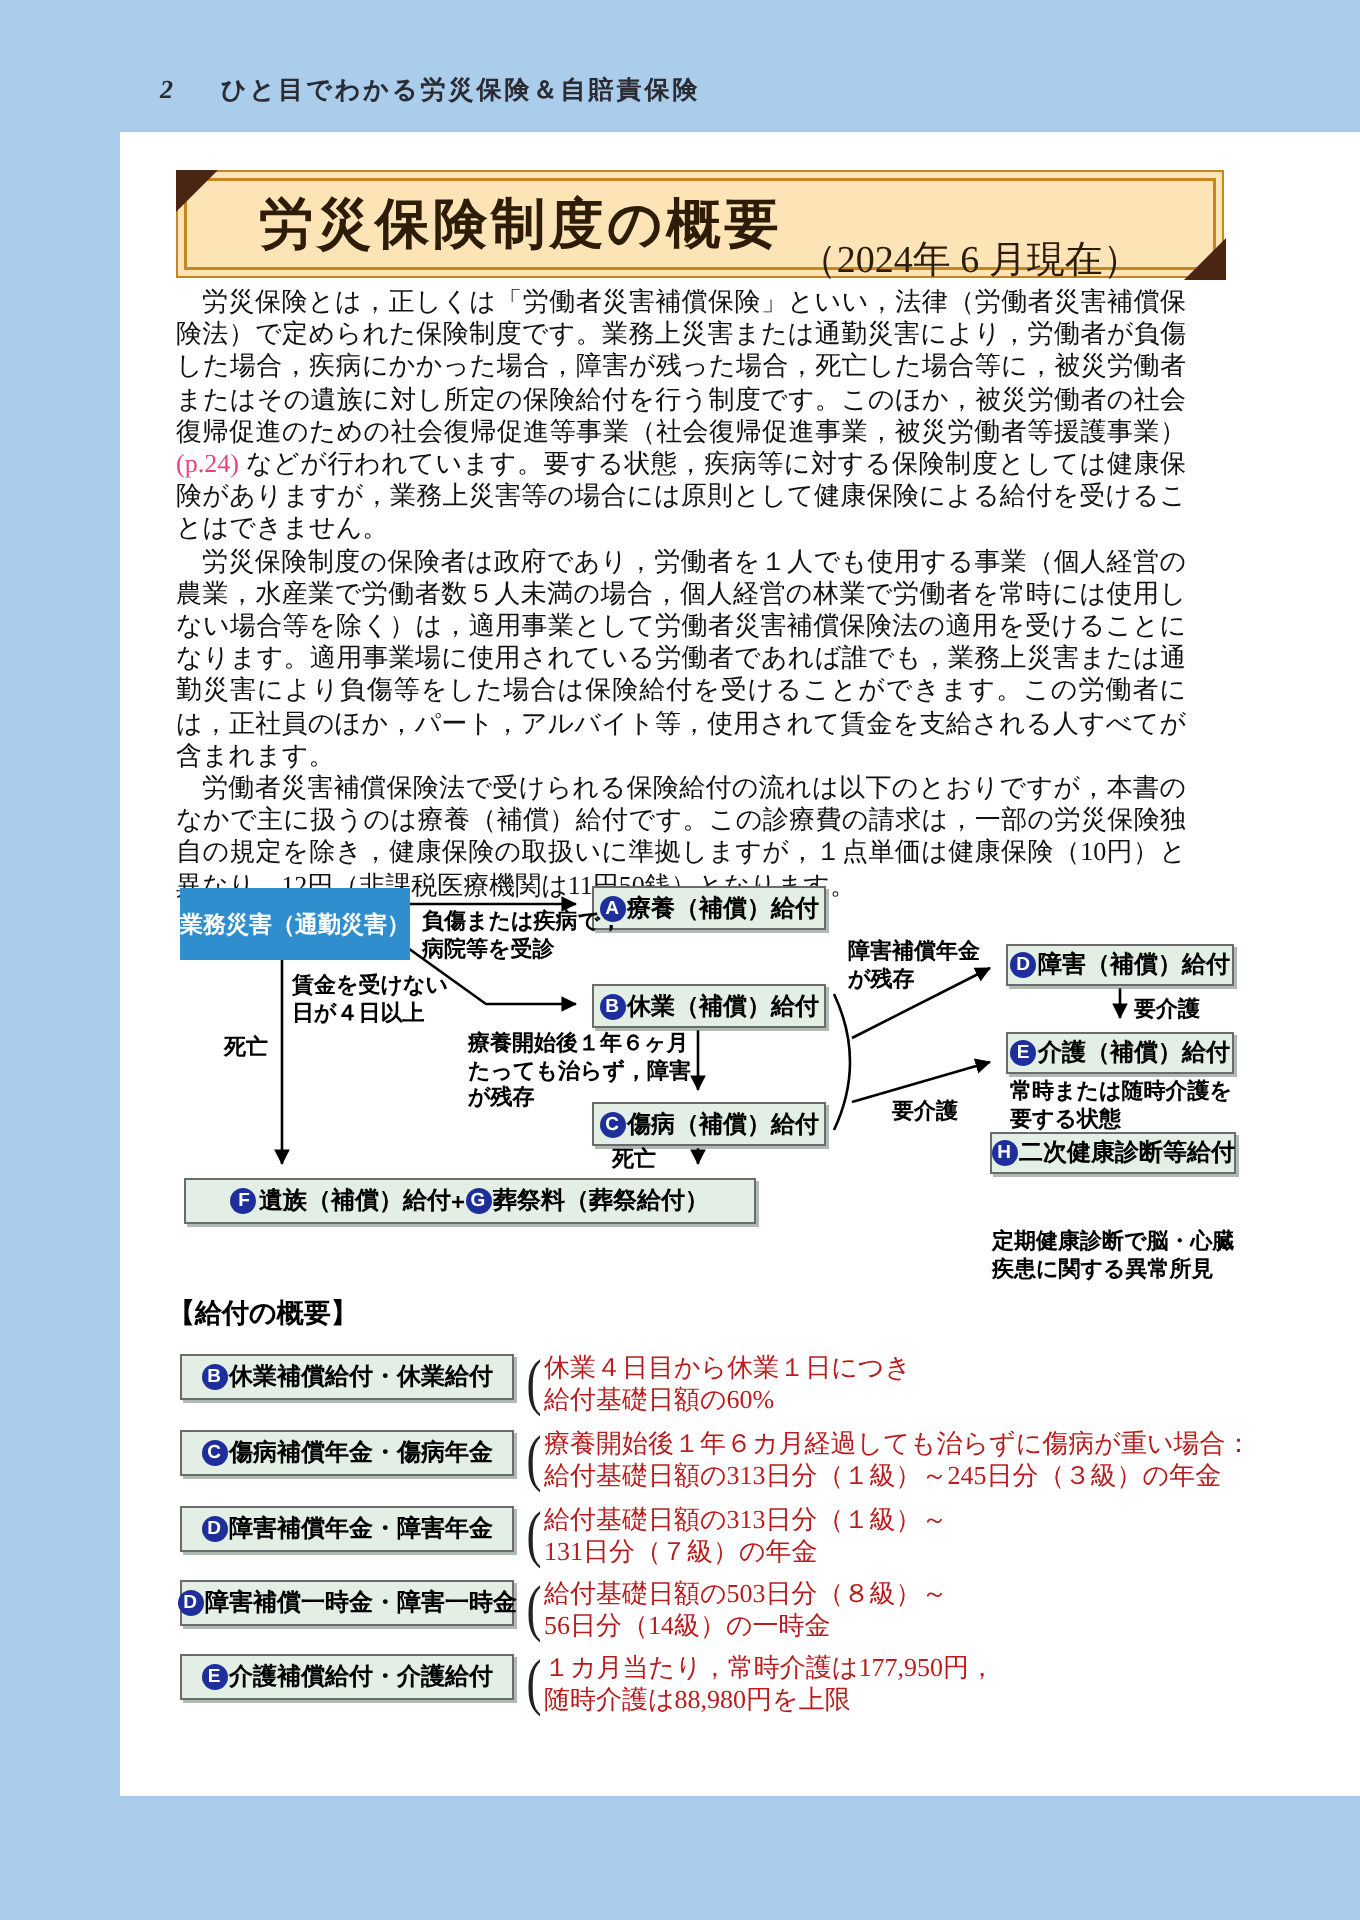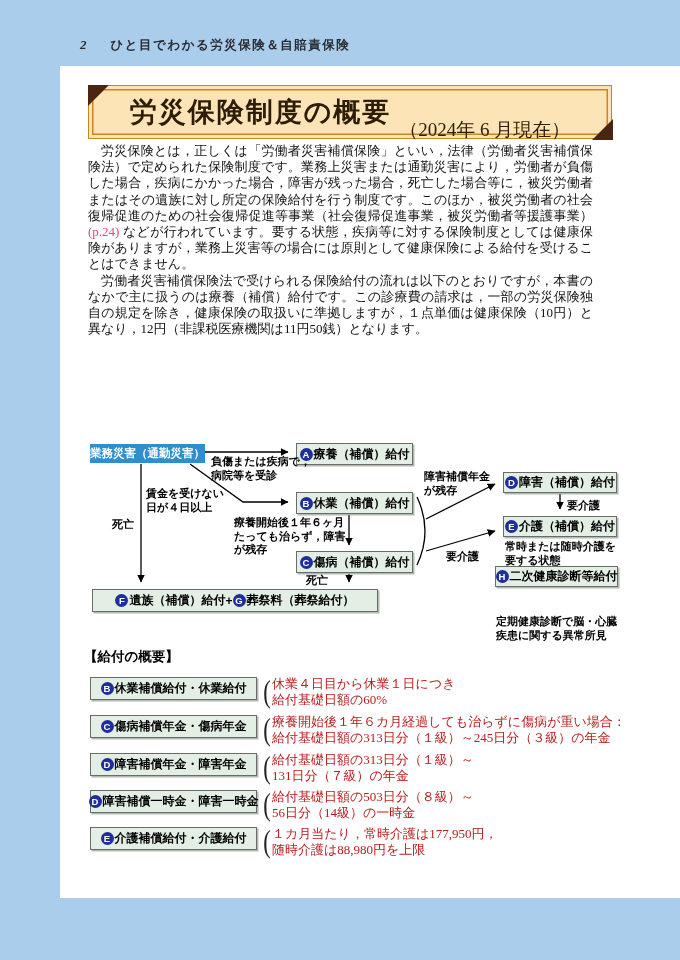--- a/index.html
+++ b/index.html
@@ -77,20 +77,21 @@
 
 <div class="title-box">
   <span class="corner tl"></span>
   <span class="corner br"></span>
   <span class="title-main">労災保険制度の概要</span>
   <span class="title-sub">（2024年 6 月現在）</span>
 </div>
 
 <div class="body-text">
   <p><span>労災保険とは，正しくは「労働者災害補償保険」といい，法律（労働者災害補償保険法）で定められた保険制度です。業務上災害または通勤災害により，労働者が負傷した場合，疾病にかかった場合，障害が残った場合，死亡した場合等に，被災労働者またはその遺族に対し所定の保険給付を行う制度です。このほか，被災労働者の社会復帰促進のための社会復帰促進等事業（社会復帰促進事業，被災労働者等援護事業）</span><span class="page-link">(p.24)</span><span> などが行われています。要する状態，疾病等に対する保険制度としては健康保険がありますが，業務上災害等の場合には原則として健康保険による給付を受けることはできません。</span></p>
+  <p>労災保険制度の保険者は政府であり，労働者を１人でも使用する事業（個人経営の農業，水産業で労働者数５人未満の場合，個人経営の林業で労働者を常時には使用しない場合等を除く）は，適用事業として労働者災害補償保険法の適用を受けることになります。適用事業場に使用されている労働者であれば誰でも，業務上災害または通勤災害により負傷等をした場合は保険給付を受けることができます。この労働者には，正社員のほか，パート，アルバイト等，使用されて賃金を支給される人すべてが含まれます。</p>
   <p>労働者災害補償保険法で受けられる保険給付の流れは以下のとおりですが，本書のなかで主に扱うのは療養（補償）給付です。この診療費の請求は，一部の労災保険独自の規定を除き，健康保険の取扱いに準拠しますが，１点単価は健康保険（10円）と異なり，12円（非課税医療機関は11円50銭）となります。</p>
 </div>
 
 <svg class="arrows" width="680" height="960" viewBox="0 0 680 960">
   <defs>
     <marker id="ah" markerWidth="8" markerHeight="8" refX="5.6" refY="3" orient="auto">
       <path d="M0,0 L6,3 L0,6 z" fill="#000"></path>
     </marker>
   </defs>
   <g stroke="#000" stroke-width="1.3" fill="none">
@@ -99,21 +100,21 @@
     <path d="M141,464 L141,582" marker-end="url(#ah)"></path>
     <path d="M349,515 L349,545" marker-end="url(#ah)"></path>
     <path d="M349,574 L349,582" marker-end="url(#ah)"></path>
     <path d="M417,497 Q433,531 417,565"></path>
     <path d="M426,519 L495,484" marker-end="url(#ah)"></path>
     <path d="M426,551 L495,531" marker-end="url(#ah)"></path>
     <path d="M560,494 L560,509" marker-end="url(#ah)"></path>
   </g>
 </svg>
 
-<div class="fnode source" style="left:90px;top:444px;width:115px;height:19px;">
+<div class="fnode source" style="left:90px;top:444px;width:115px;height:36px;">
   <span>業務災害（通勤災害）</span>
 </div>
 <div class="fnode" style="left:296px;top:443px;width:117px;height:22px;">
   <span class="badge">A</span>
     <span>療養（補償）給付</span>
 </div>
 <div class="fnode" style="left:296px;top:492px;width:117px;height:22px;">
   <span class="badge">B</span>
     <span>休業（補償）給付</span>
 </div>

